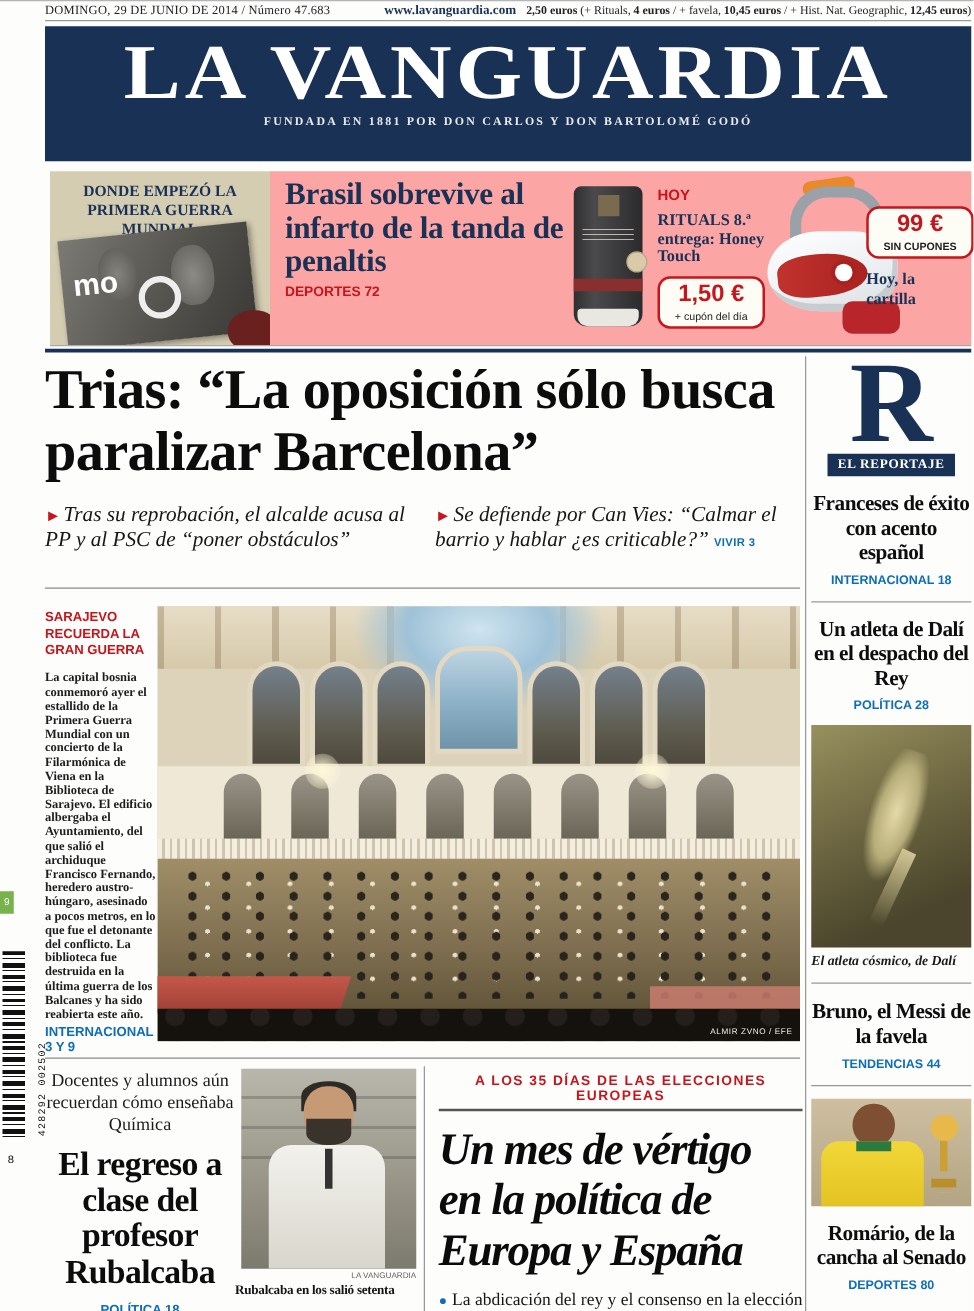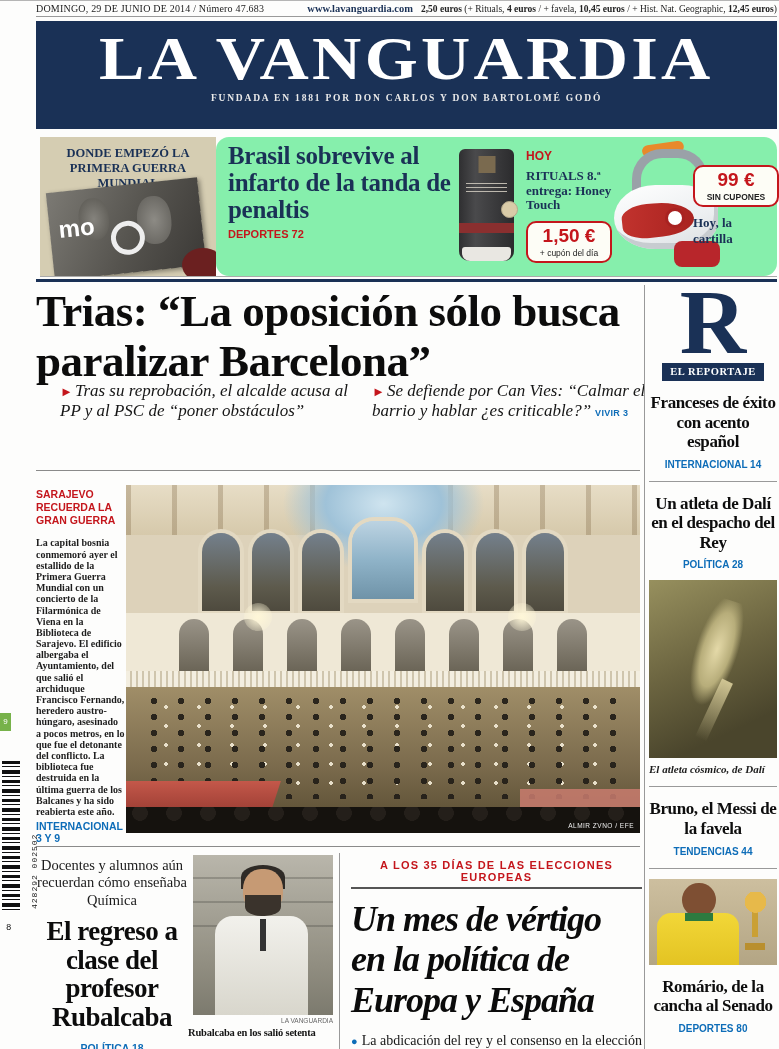--- a/index.html
+++ b/index.html
@@ -30,21 +30,21 @@
        background:linear-gradient(120deg,#7c7a74,#55534e 55%,#3b3936);box-shadow:2px 2px 5px rgba(0,0,0,.4);}
   .mag-title{position:absolute;left:9px;top:24px;color:#fff;font-family:"Liberation Sans",sans-serif;
              font-weight:bold;font-size:24px;}
   .mag-ring{position:absolute;left:60px;top:36px;width:24px;height:24px;border:5px solid #eee;border-radius:50%;}
   .mag-face1{position:absolute;right:30px;top:14px;width:34px;height:48px;border-radius:45%;
              background:radial-gradient(#8d8b85,#5f5d58);}
   .mag-face2{position:absolute;left:30px;top:10px;width:30px;height:42px;border-radius:45%;
              background:radial-gradient(#85837d,#57554f);}
   .promo-left-blob{position:absolute;right:-8px;bottom:-6px;width:42px;height:34px;border-radius:50%;background:#6b2020;}
 
-  .promo-green{flex:1;background:#86efac;position:relative;border-radius:13px;}
+  .promo-green{flex:1;background:#fca5a5;position:relative;}
   .brasil{position:absolute;left:12px;top:6px;width:226px;}
   .brasil-h{font-size:25px;font-weight:bold;color:#1a3156;line-height:1.07;letter-spacing:-.3px;}
   .brasil-ref{margin-top:5px;font-family:"Liberation Sans",sans-serif;font-weight:bold;font-size:11px;color:#c4161c;}
 
   .tube{position:absolute;left:243px;top:12px;width:55px;height:112px;border-radius:6px 6px 10px 10px;
         background:linear-gradient(90deg,#2f2f31,#4a4a4c 30%,#2b2b2d);}
   .tube-logo{position:absolute;left:50%;top:7px;transform:translateX(-50%);width:17px;height:17px;background:#7a6a4f;}
   .tube-lines{position:absolute;left:7px;right:7px;top:34px;height:12px;
               background:repeating-linear-gradient(180deg,#bdb8ae 0 1px,transparent 1px 4px);}
   .tube-band{position:absolute;left:0;right:0;bottom:28px;height:10px;background:#8a2f2f;}
@@ -76,21 +76,21 @@
 
   .polti{position:absolute;right:4px;top:20px;width:80px;}
   .polti-prod{font-weight:bold;font-size:12.5px;color:#1a3156;line-height:1.15;}
   .polti-note{margin-top:8px;font-weight:bold;font-size:13px;color:#1a3156;}
 
   .navy-rule{position:absolute;top:278px;left:36px;width:741px;height:3px;background:#1a3156;}
 
   
   .lead-headline{position:absolute;top:285px;left:36px;width:604px;font-size:45px;font-weight:bold;
                  line-height:1.12;letter-spacing:-.5px;color:#0c0c0c;}
-  .bullets{position:absolute;top:380px;left:36px;width:604px;display:flex;gap:20px;margin-left:24px;}
+  .bullets{position:absolute;top:401px;left:36px;width:604px;display:flex;gap:20px;}
   .bullet{width:292px;font-style:italic;font-size:17px;line-height:1.17;color:#161616;}
   .arrow{color:#c4161c;font-style:normal;font-size:13px;margin-right:2px;}
   .ref-inline{font-family:"Liberation Sans",sans-serif;font-style:normal;font-weight:bold;font-size:9px;
               color:#0e6db8;margin-left:4px;letter-spacing:.3px;}
   .hr1{position:absolute;top:469px;left:36px;width:604px;height:1px;background:#8a8a8a;}
   .hr2{position:absolute;top:845px;left:36px;width:604px;height:1px;background:#8a8a8a;}
 
   
   .sarajevo{position:absolute;left:36px;top:487px;width:89px;}
   .sar-kicker{font-family:"Liberation Sans",sans-serif;font-weight:bold;font-size:10.5px;line-height:1.25;color:#c4161c;}
@@ -316,21 +316,21 @@
     <div class="ph-aud"></div>
     <div class="ph-credit">ALMIR ZVNO / EFE</div>
   </div>
 
   <div class="vrule-main"></div>
 
   <div class="rcol">
     <div class="rep-letter">R</div>
     <div><span class="rep-bar">EL REPORTAJE</span></div>
     <div class="rc-head">Franceses de éxito con acento español</div>
-    <div class="rc-ref">INTERNACIONAL 14</div>
+    <div class="rc-ref">INTERNACIONAL 18</div>
     <div class="rrule"></div>
     <div class="rc-head">Un atleta de Dalí en el despacho del Rey</div>
     <div class="rc-ref">POLÍTICA 28</div>
     <div class="dali-img">
       <span class="dali-fig"></span>
       <span class="dali-leg"></span>
     </div>
     <div class="rc-caption">El atleta cósmico, de Dalí</div>
     <div class="rrule"></div>
     <div class="rc-head">Bruno, el Messi de la favela</div>

